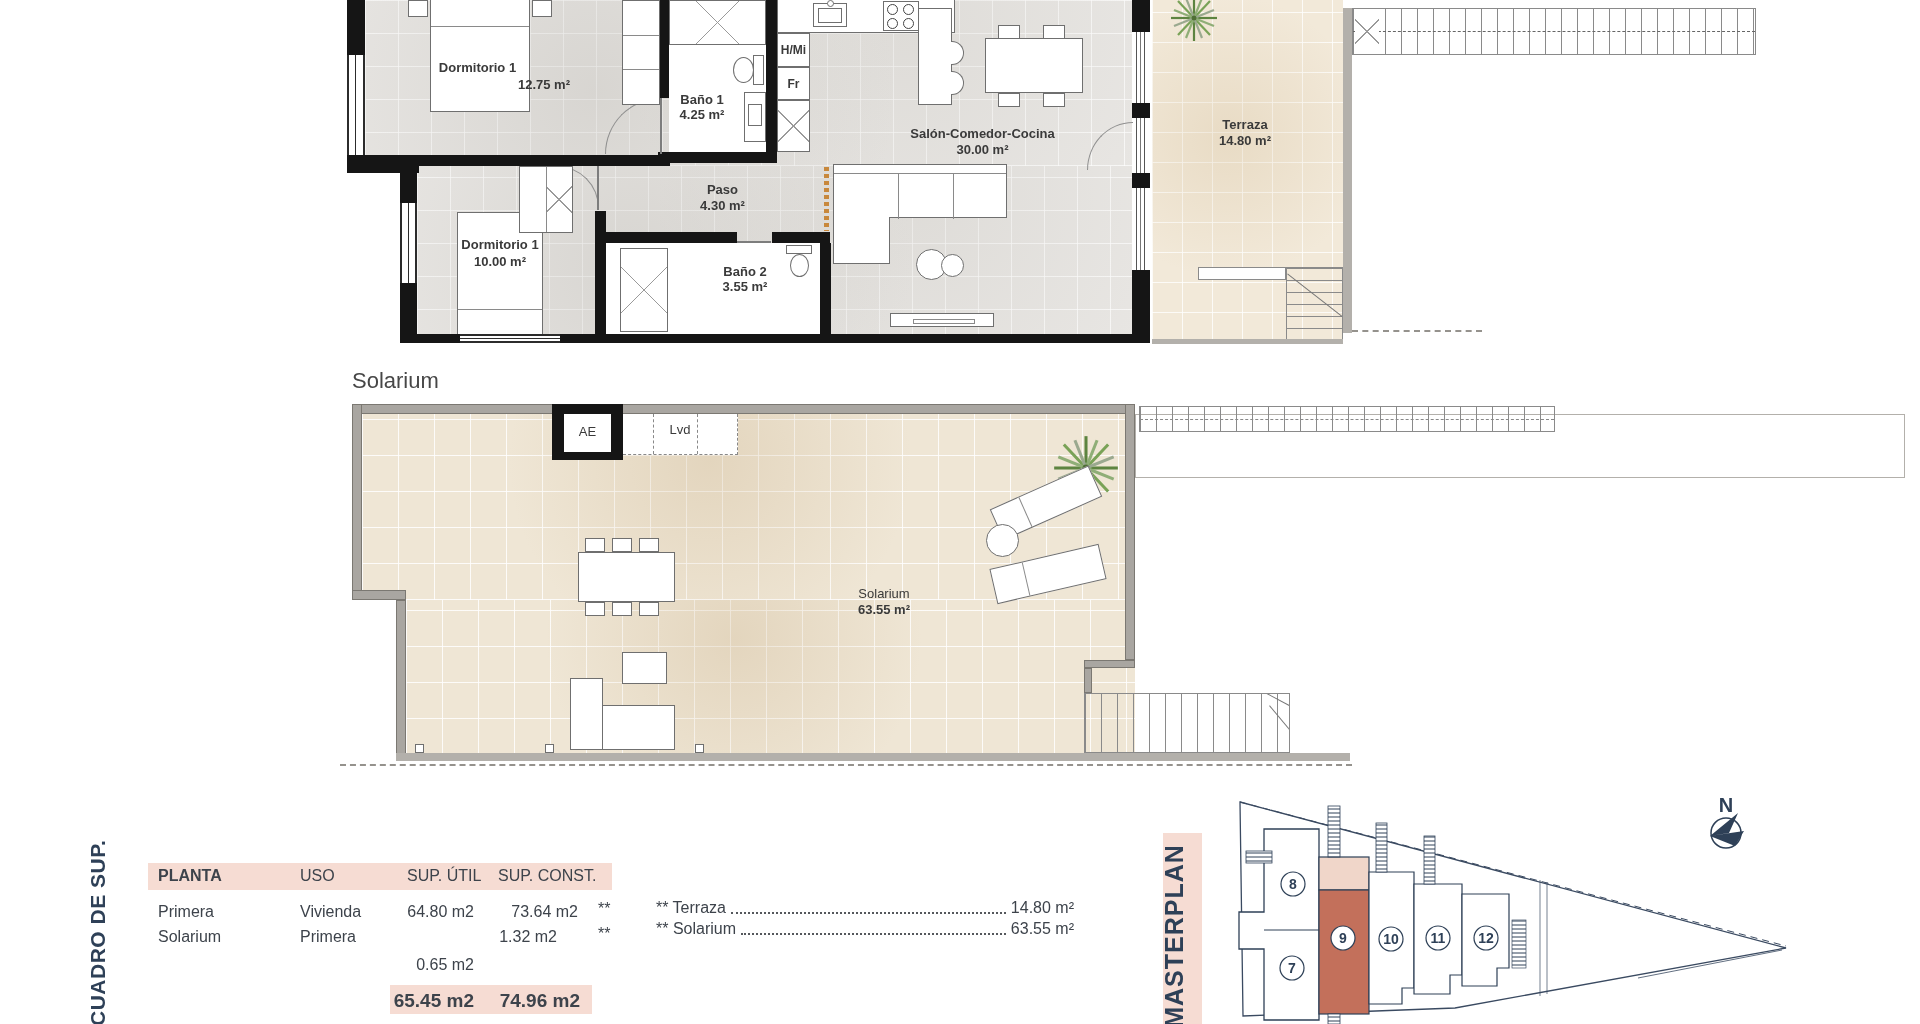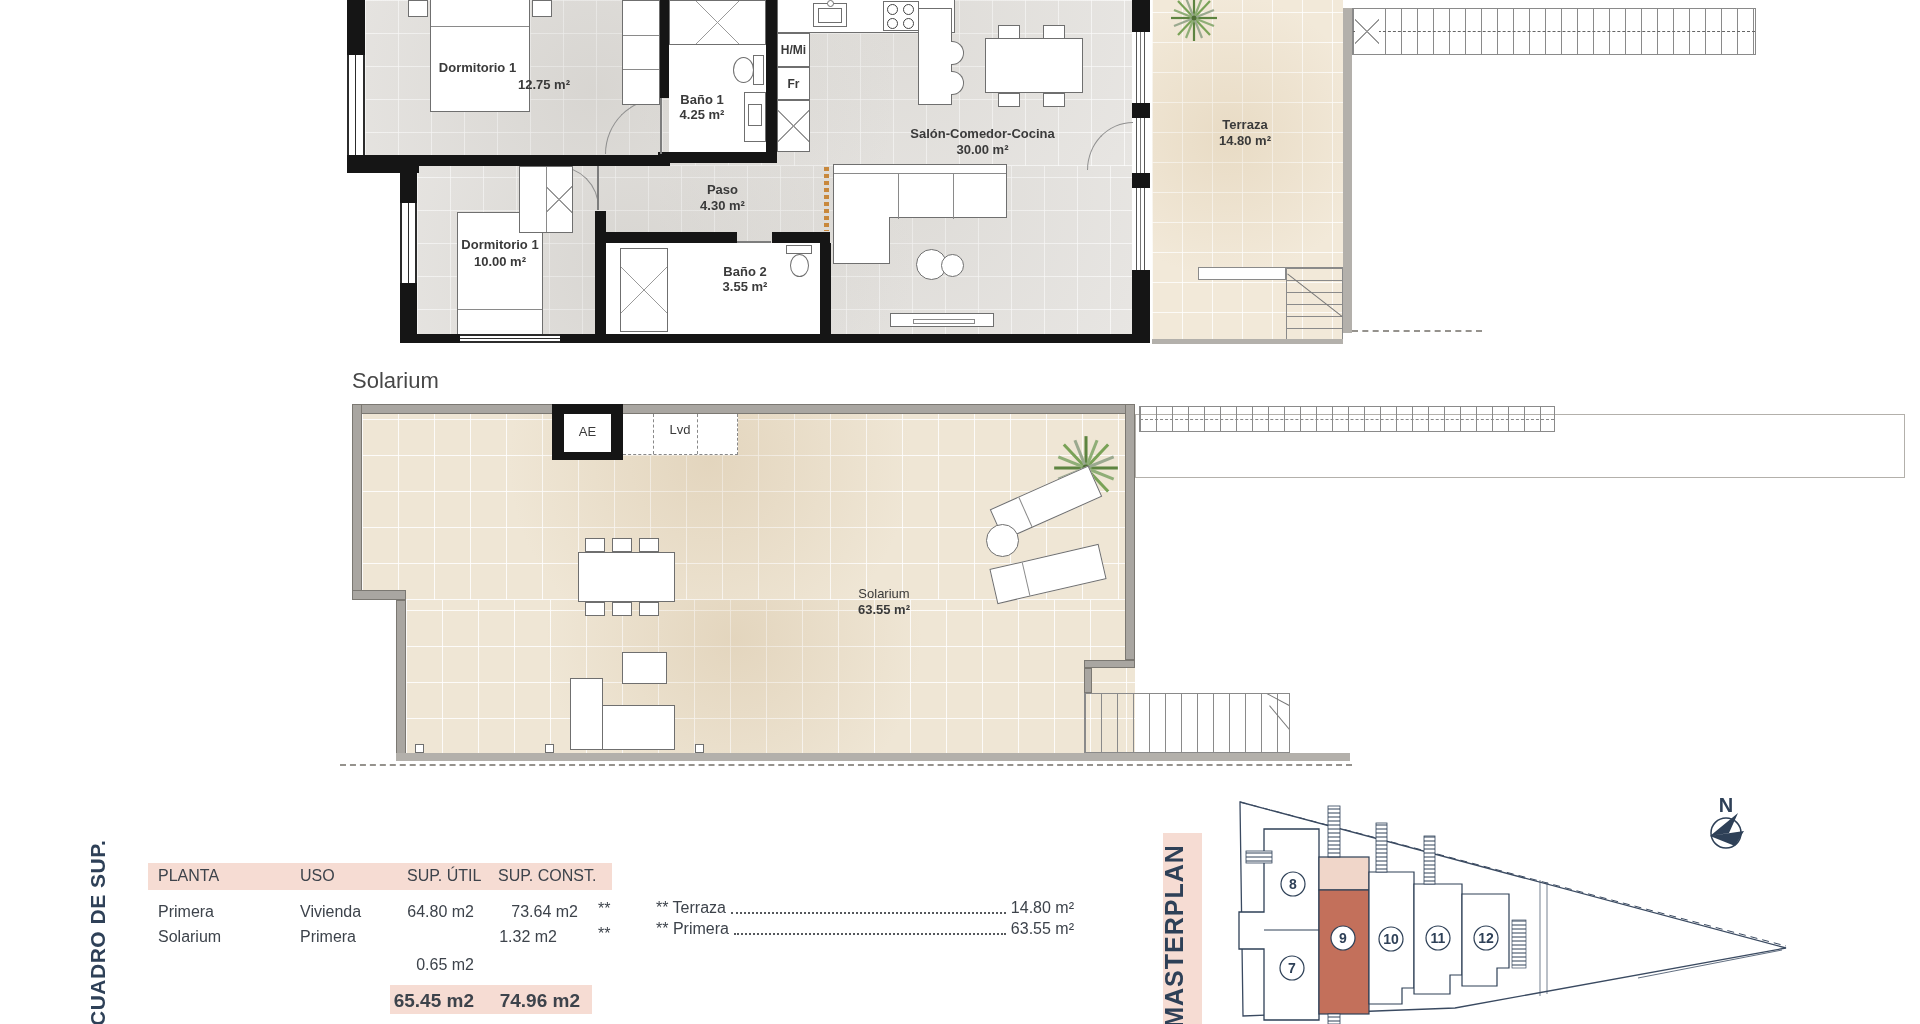--- a/index.html
+++ b/index.html
@@ -286,21 +286,21 @@
     <div class="abs" style="left:1135px;top:54px;width:768px;height:62px;border:1px solid #b3b0ab;"></div>
     <div class="treadsV" style="left:1139px;top:46px;width:416px;height:26px;">
       <div class="abs" style="left:0;top:12px;width:100%;height:0;border-top:1.5px dashed #888;"></div>
     </div>
   </div>
 
   <div class="abs" style="left:0;top:0;width:1100px;height:1024px;">
     <div class="vtitle" style="left:86px;top:1026px;">CUADRO DE SUP.</div>
 
     <div class="pink" style="left:148px;top:863px;width:464px;height:27px;"></div>
-    <div class="tbltxt" style="left:158px;top:867px;">PLANTA</div>
+    <div class="tbltxt" style="left:158px;top:867px;font-weight:bold;">PLANTA</div>
     <div class="tbltxt" style="left:300px;top:867px;">USO</div>
     <div class="tbltxt" style="left:407px;top:867px;">SUP. ÚTIL</div>
     <div class="tbltxt" style="left:498px;top:867px;">SUP. CONST.</div>
 
     <div class="tbltxt" style="left:158px;top:903px;">Primera</div>
     <div class="tbltxt" style="left:300px;top:903px;">Vivienda</div>
     <div class="tbltxt num" style="left:394px;top:903px;width:80px;">64.80 m2</div>
     <div class="tbltxt num" style="left:498px;top:903px;width:80px;">73.64 m2</div>
     <div class="tbltxt" style="left:598px;top:900px;">**</div>
 
@@ -313,21 +313,21 @@
     <div class="pink" style="left:390px;top:985px;width:202px;height:29px;"></div>
     <div class="tbltxt num" style="left:392px;top:990px;width:82px;font-weight:bold;font-size:19px;">65.45 m2</div>
     <div class="tbltxt num" style="left:494px;top:990px;width:86px;font-weight:bold;font-size:19px;">74.96 m2</div>
 
     <div class="anno" style="left:656px;top:899px;width:418px;">
       <span>** Terraza</span>
       <span class="leader"></span>
       <span>14.80 m²</span>
     </div>
     <div class="anno" style="left:656px;top:920px;width:418px;">
-      <span>** Primera</span>
+      <span>** Solarium</span>
       <span class="leader"></span>
       <span>63.55 m²</span>
     </div>
   </div>
 
   <svg class="abs" style="left:1160px;top:788px;" width="760" height="236" viewBox="1160 788 760 236">
     <defs>
       <pattern id="hatchH" width="5" height="4" patternUnits="userSpaceOnUse">
         <rect width="5" height="4" fill="#fff"></rect>
           <line x1="0" y1="1" x2="5" y2="1" stroke="#2e4057" stroke-width="1"></line>

